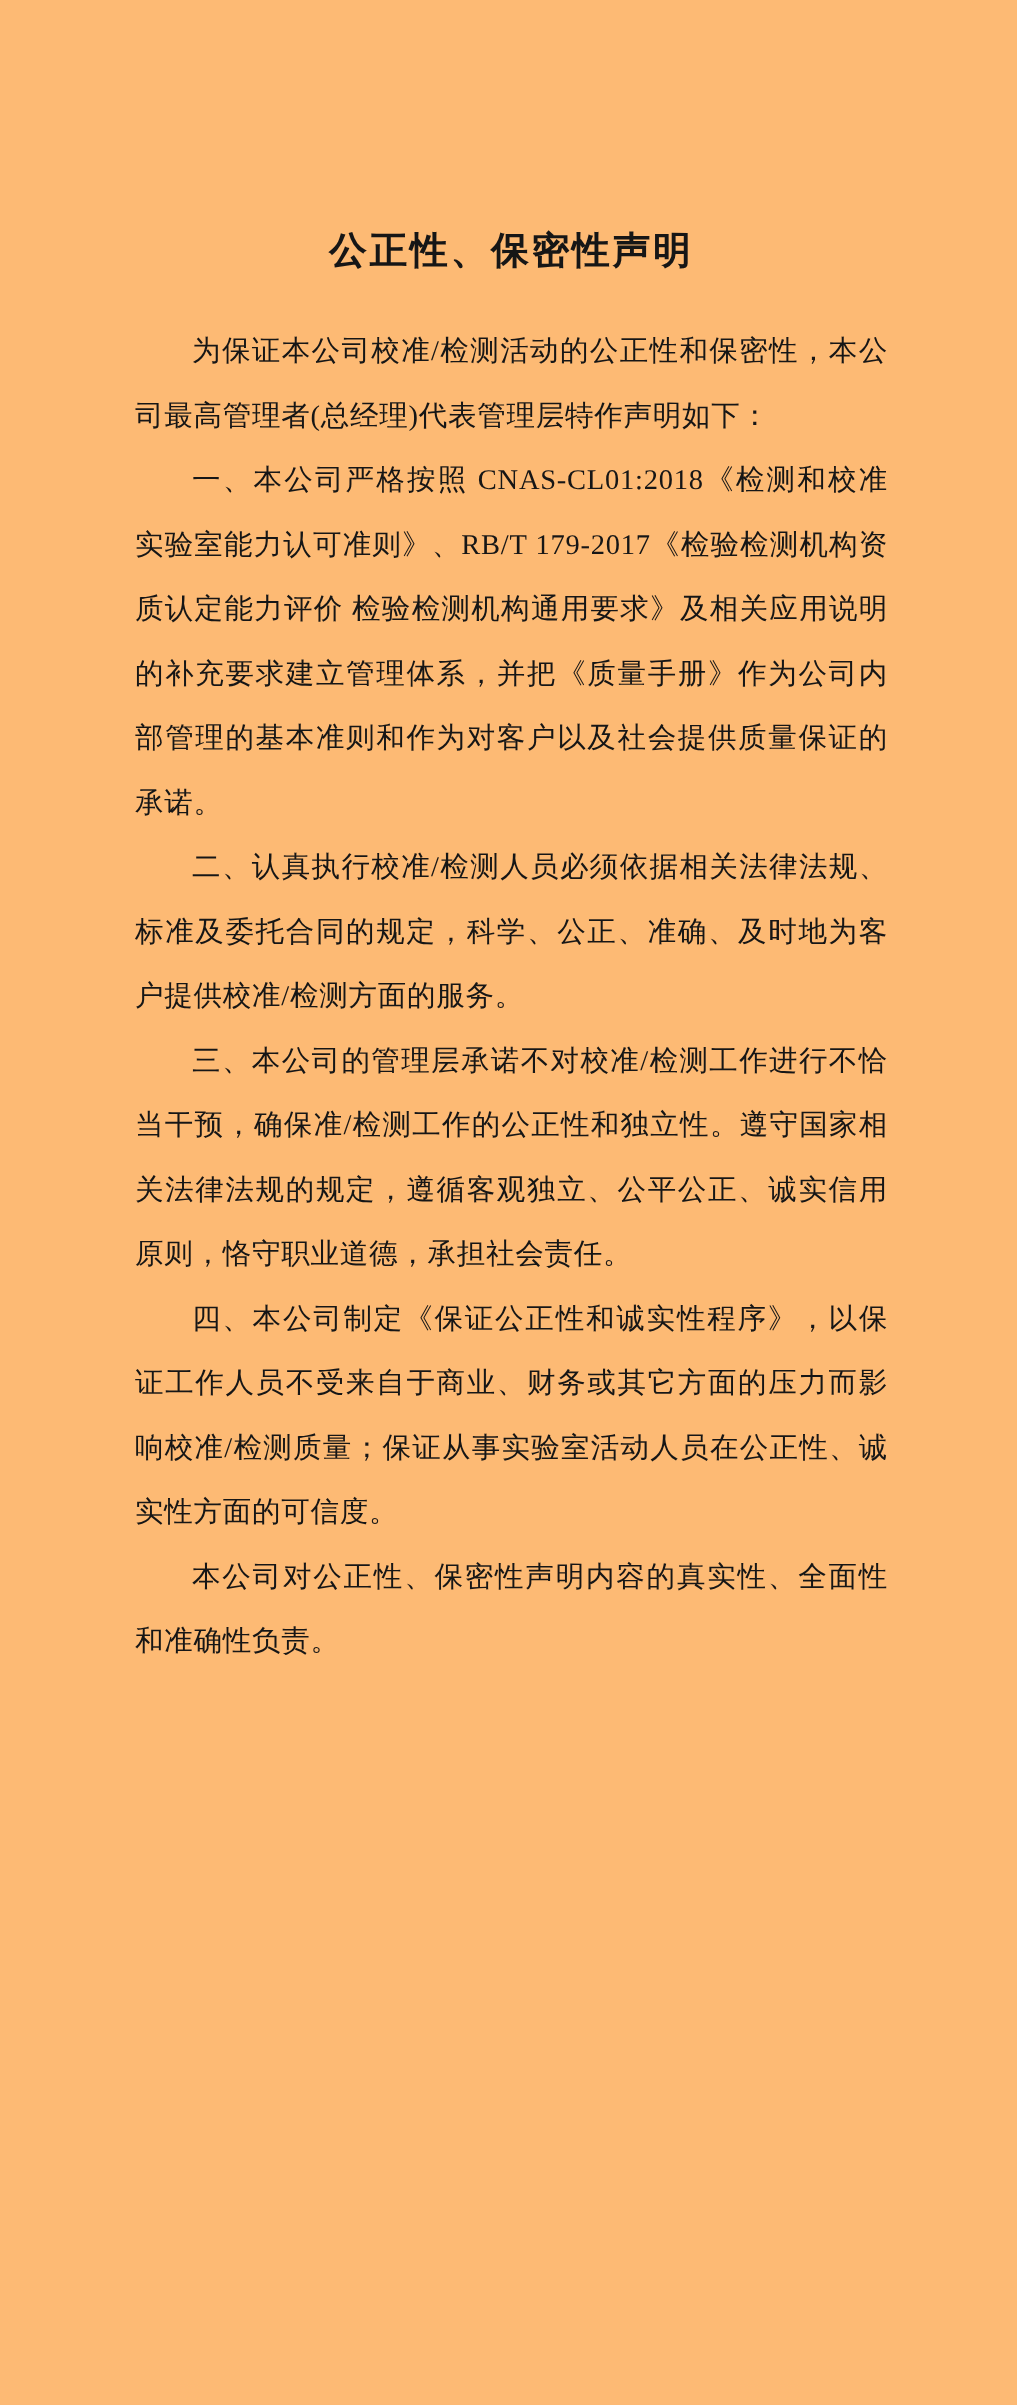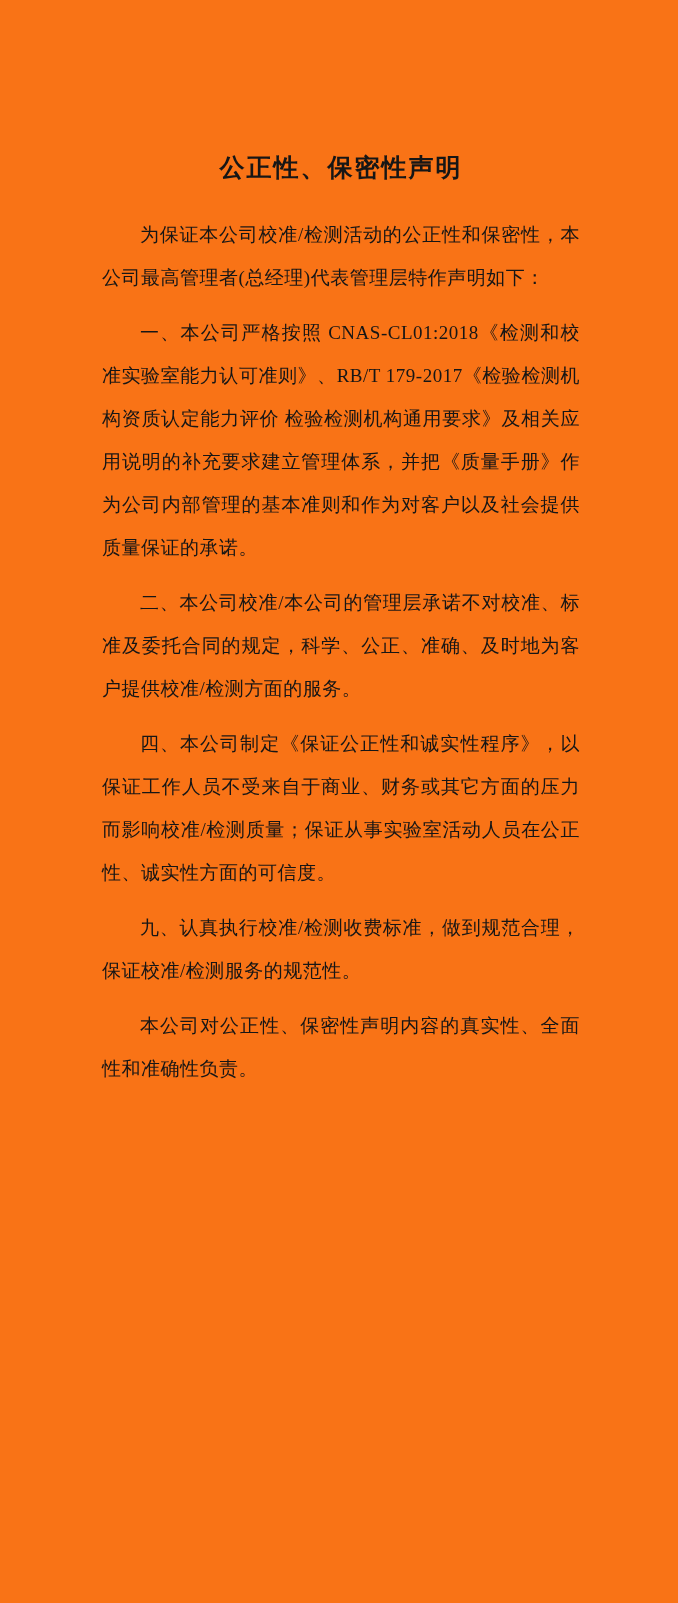--- a/index.html
+++ b/index.html
@@ -4,57 +4,57 @@
 <style>
   html, body {
     margin: 0;
     padding: 0;
     background: #ffffff;
   }
   .page {
     position: relative;
     width: 678px;
     height: 1603px;
-    background: #f97316;
+    background: #fdba74;
     overflow: hidden;
     font-family: "Liberation Serif", serif;
     color: #161616;
   }
   .content {
     position: absolute;
     top: 148px;
     left: 90px;
     width: 502px;
   }
   .doc-title {
     margin: 0 0 25px 0;
     font-size: 25px;
     font-weight: 700;
     text-align: center;
     letter-spacing: 2px;
     line-height: 40px;
   }
   .para {
-    margin: 12px;
+    margin: 0;
     font-size: 19px;
     line-height: 43px;
     text-align: justify;
     text-indent: 2em;
     letter-spacing: 0.5px;
   }
 </style>
 </head>
 <body>
 
 <div class="page">
   <div class="content">
 
     <h1 class="doc-title">公正性、保密性声明</h1>
 
     <p class="para">为保证本公司校准/检测活动的公正性和保密性，本公司最高管理者(总经理)代表管理层特作声明如下：</p>
     <p class="para">一、本公司严格按照 CNAS-CL01:2018《检测和校准实验室能力认可准则》、RB/T 179-2017《检验检测机构资质认定能力评价 检验检测机构通用要求》及相关应用说明的补充要求建立管理体系，并把《质量手册》作为公司内部管理的基本准则和作为对客户以及社会提供质量保证的承诺。</p>
-    <p class="para">二、本公司校准/本公司的管理层承诺不对校准、标准及委托合同的规定，科学、公正、准确、及时地为客户提供校准/检测方面的服务。</p>
+    <p class="para">二、认真执行校准/检测人员必须依据相关法律法规、标准及委托合同的规定，科学、公正、准确、及时地为客户提供校准/检测方面的服务。</p>
+    <p class="para">三、本公司的管理层承诺不对校准/检测工作进行不恰当干预，确保准/检测工作的公正性和独立性。遵守国家相关法律法规的规定，遵循客观独立、公平公正、诚实信用原则，恪守职业道德，承担社会责任。</p>
     <p class="para">四、本公司制定《保证公正性和诚实性程序》，以保证工作人员不受来自于商业、财务或其它方面的压力而影响校准/检测质量；保证从事实验室活动人员在公正性、诚实性方面的可信度。</p>
-    <p class="para">九、认真执行校准/检测收费标准，做到规范合理，保证校准/检测服务的规范性。</p>
     <p class="para">本公司对公正性、保密性声明内容的真实性、全面性和准确性负责。</p>
 
   </div>
 </div>
 
 </body></html>

